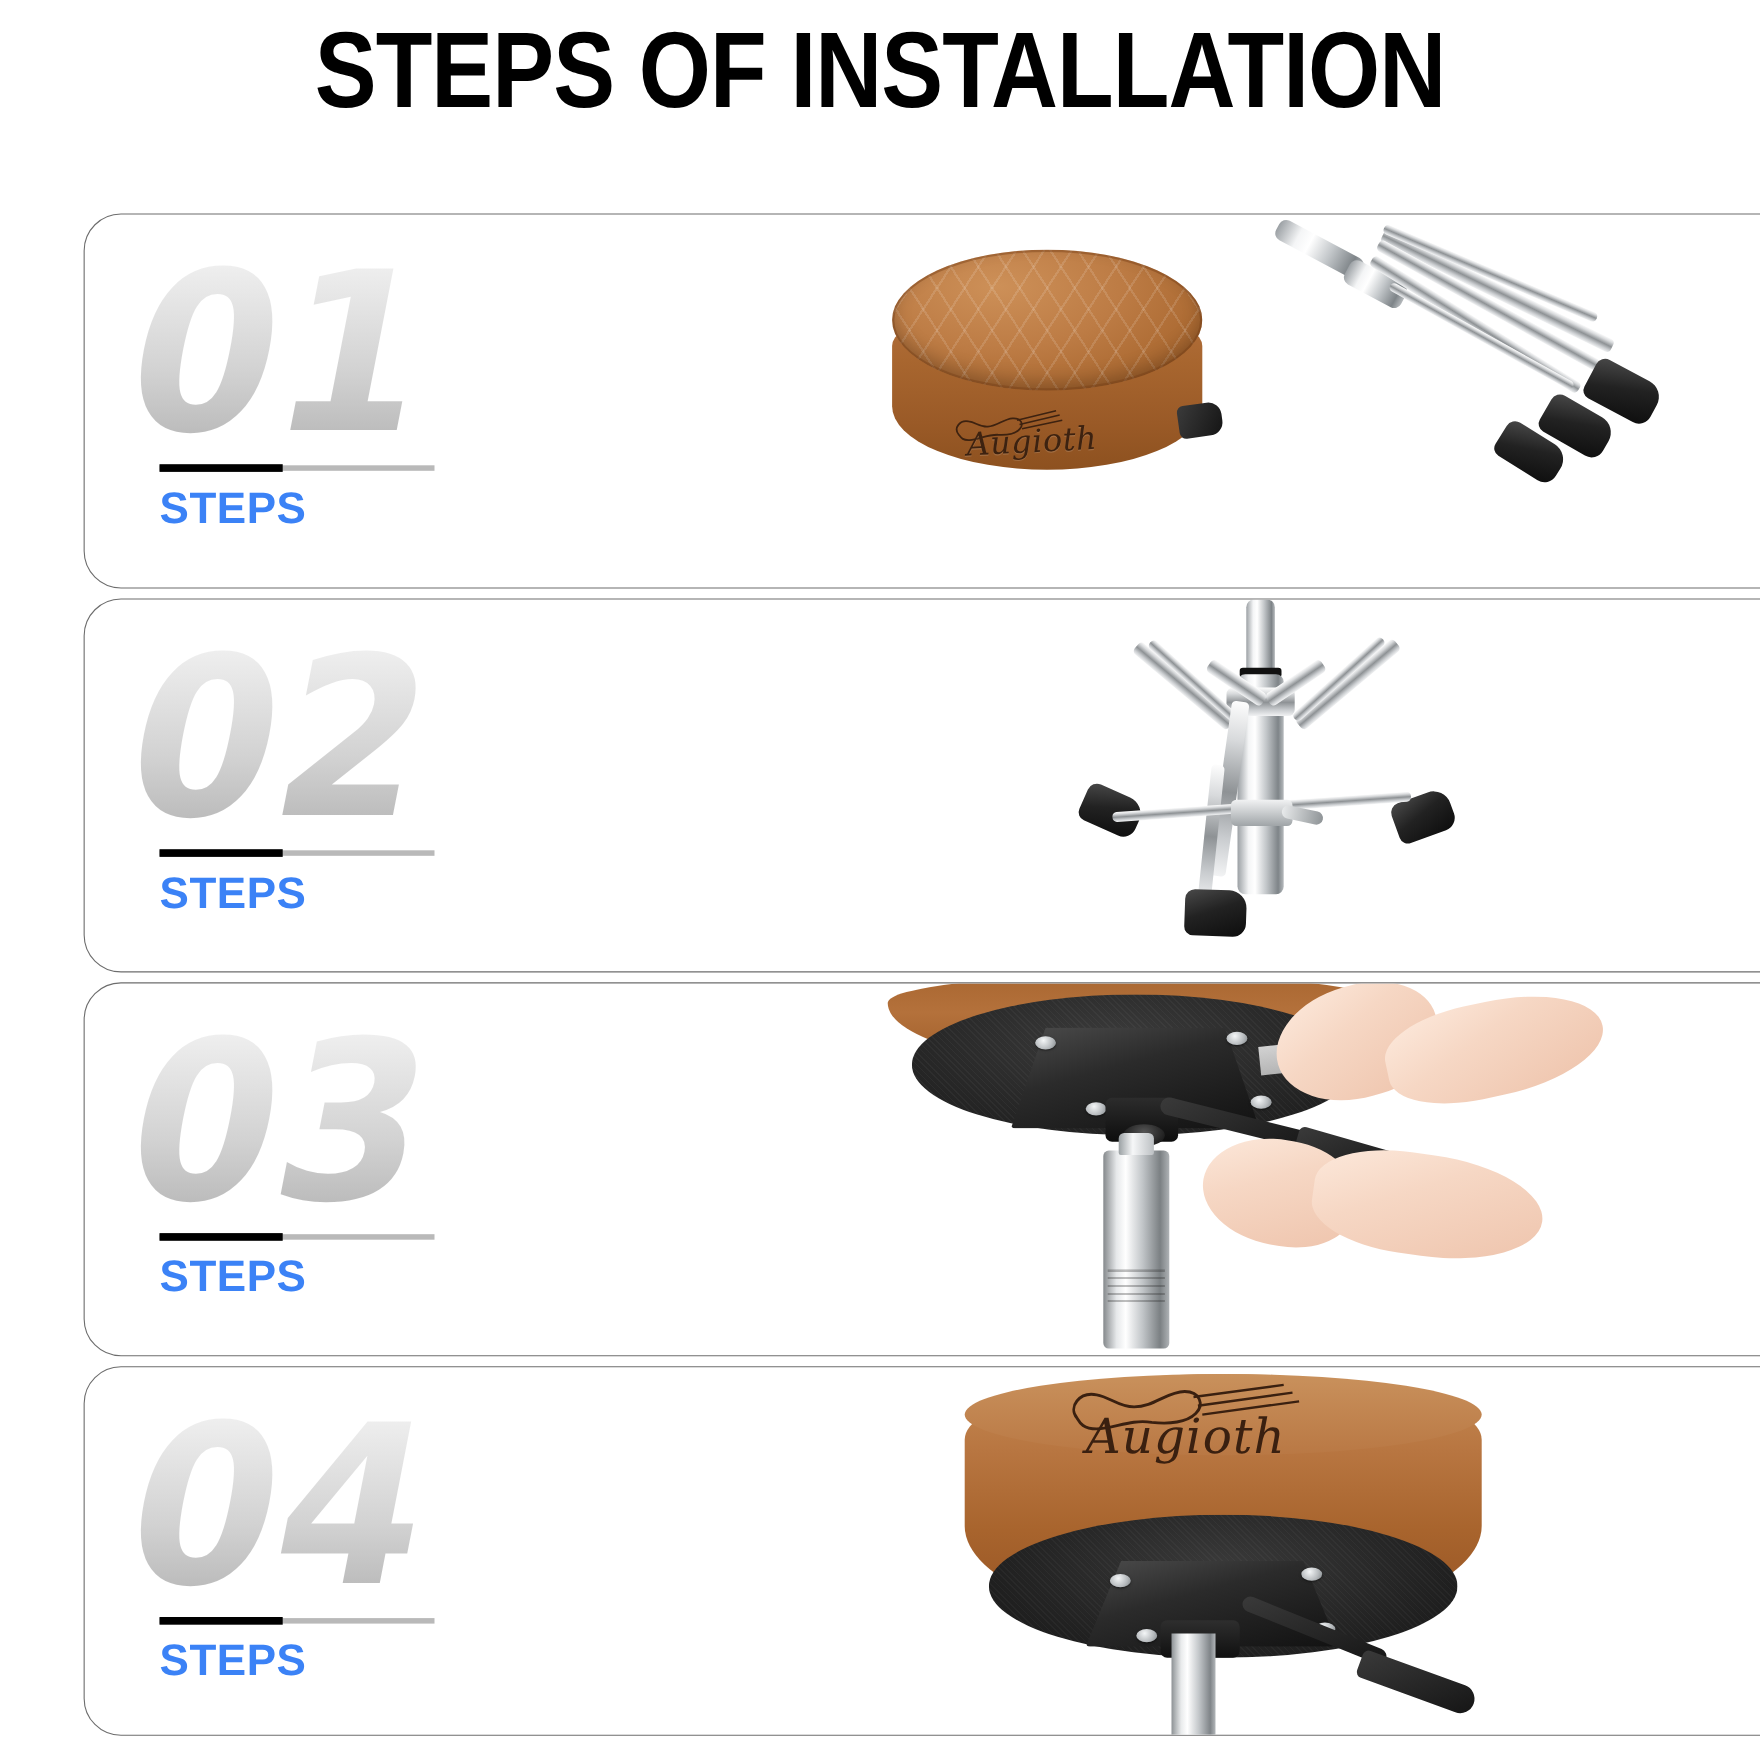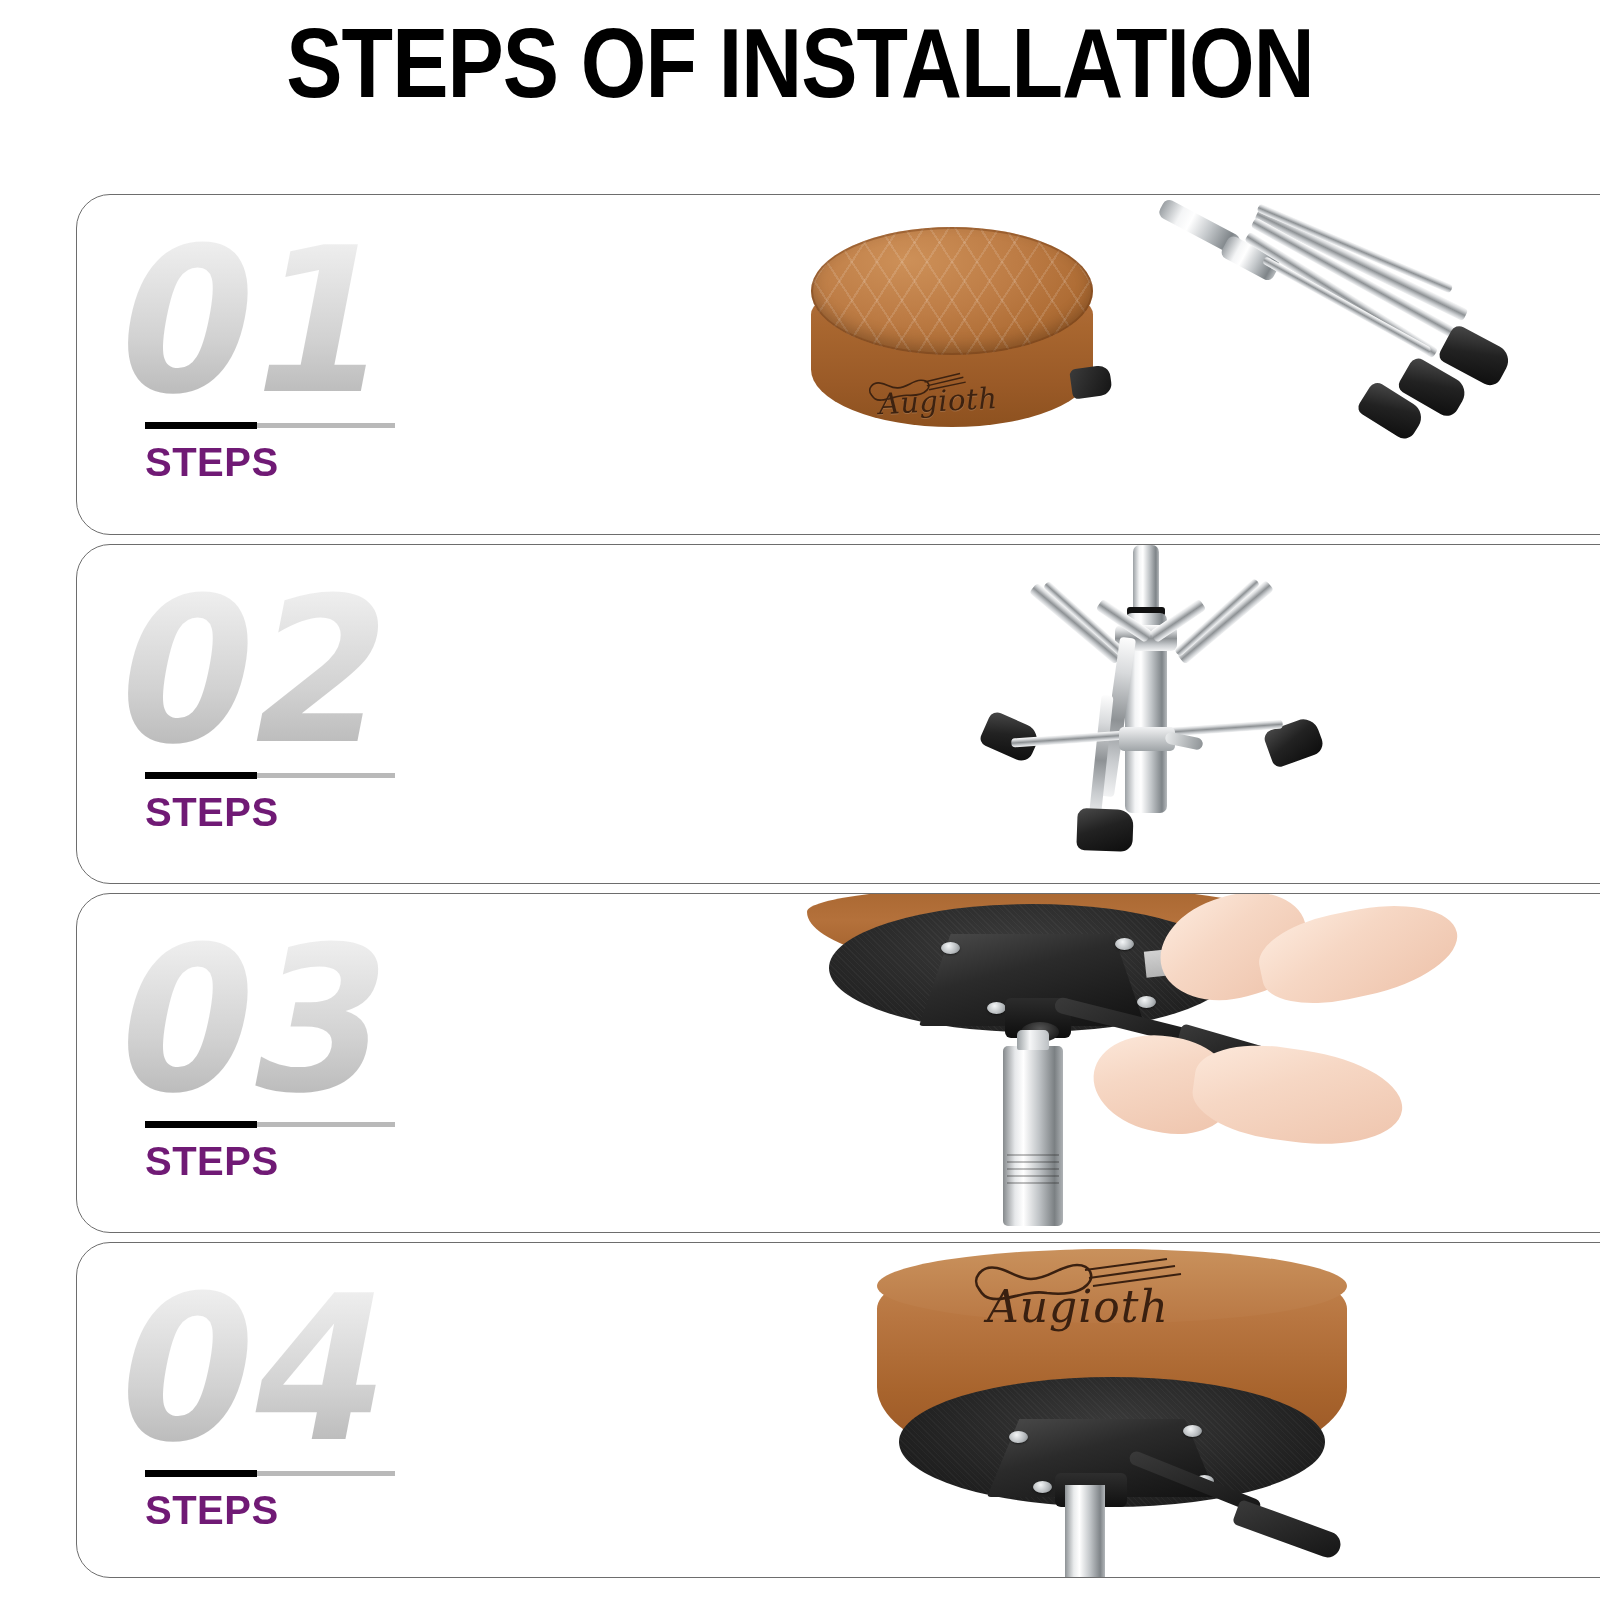--- a/index.html
+++ b/index.html
@@ -85,21 +85,21 @@
     width:112px; height:7px;
     background:#000000;
   }
   .badge-label{
     margin-top:11px;
     margin-left:6px;
     font-family:"Liberation Sans", sans-serif;
     font-weight:bold;
     font-size:40px;
     letter-spacing:0.5px;
-    color:#701a75;
+    color:#3b82f6;
   }
 
   
   .photo-stage{
     position:absolute;
     top:0; left:430px; right:0; bottom:0;
     overflow:hidden;
   }
 
   

